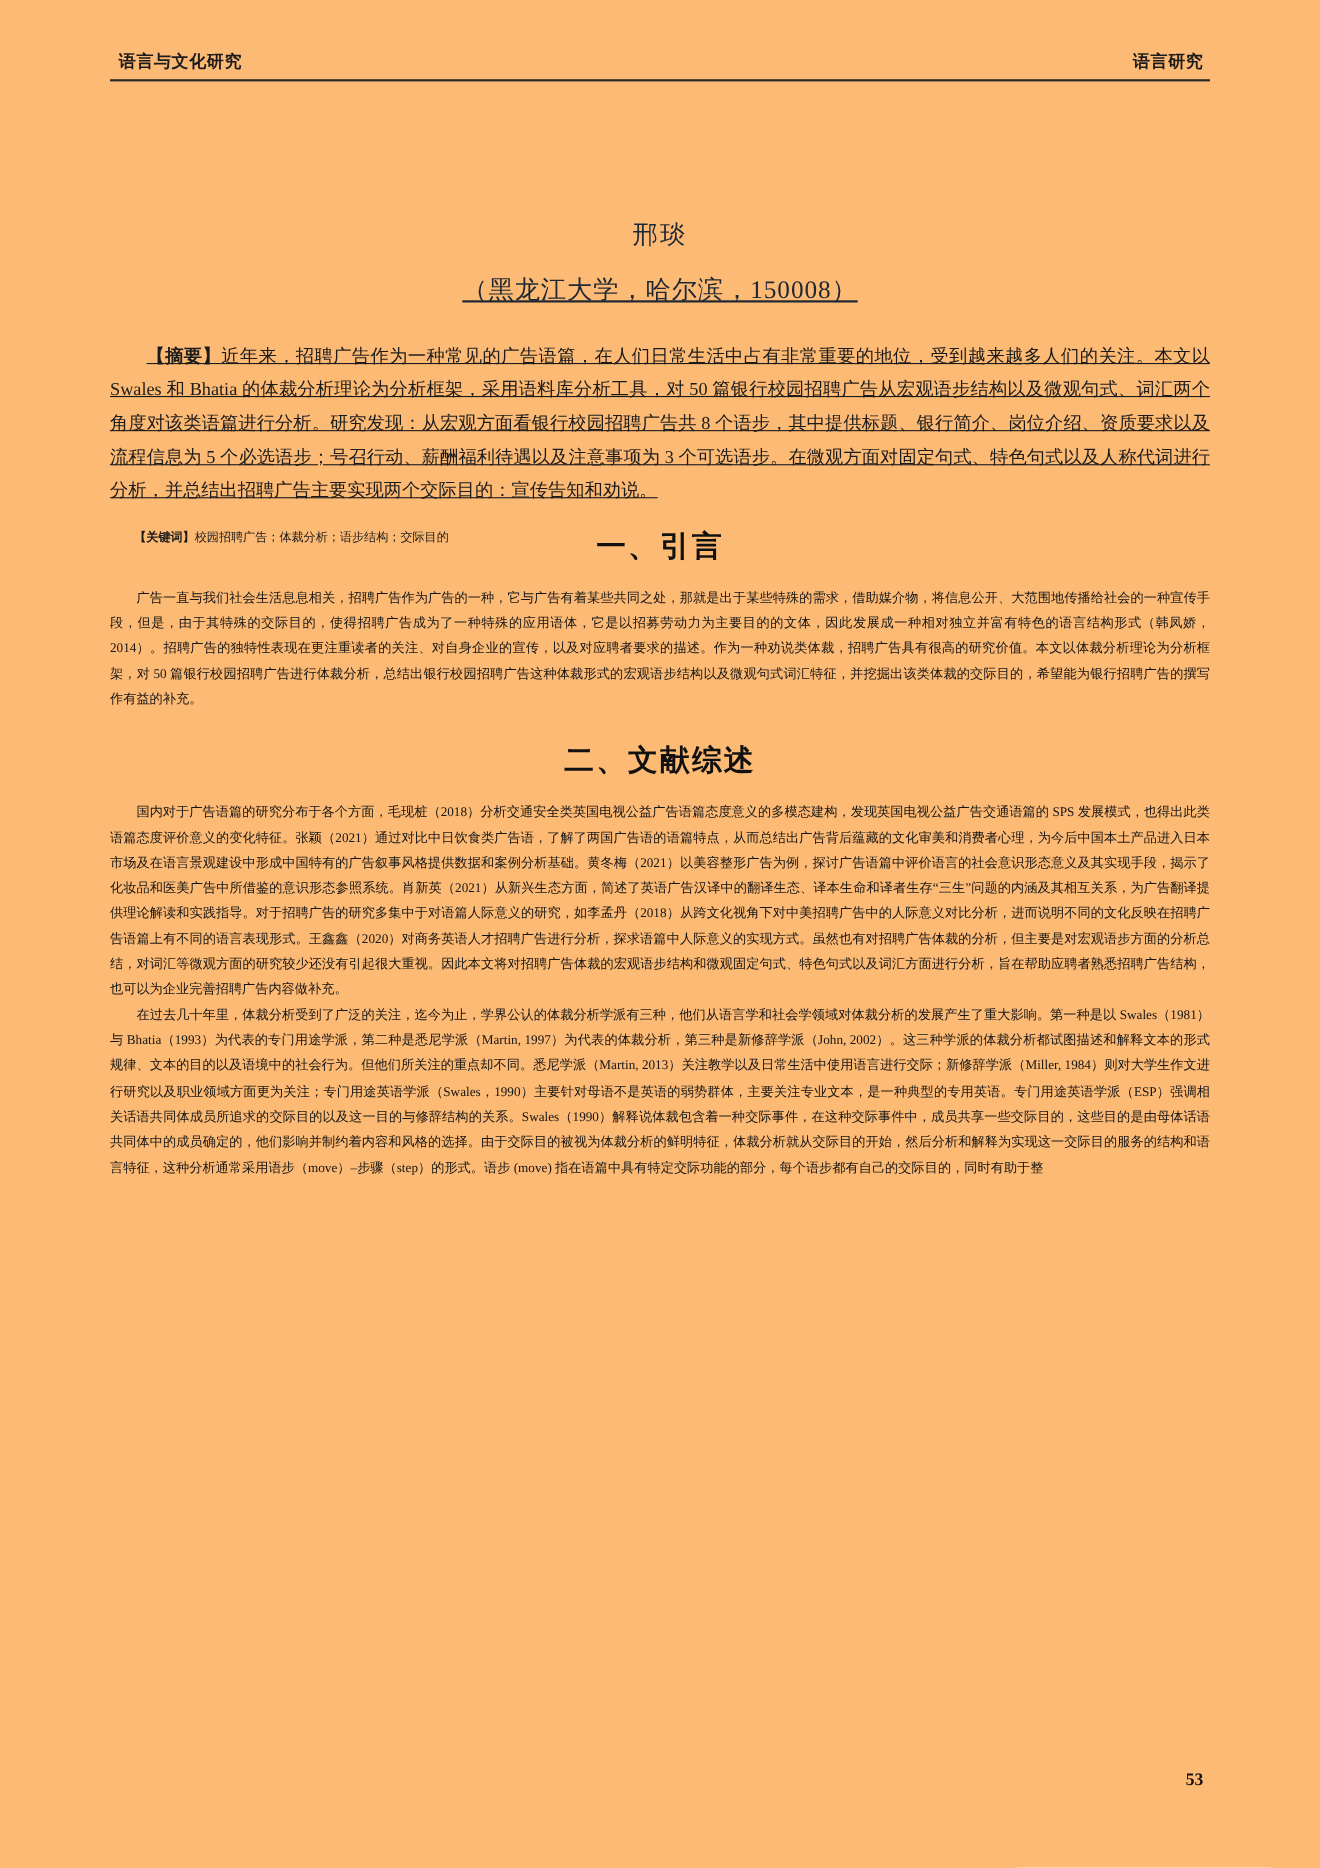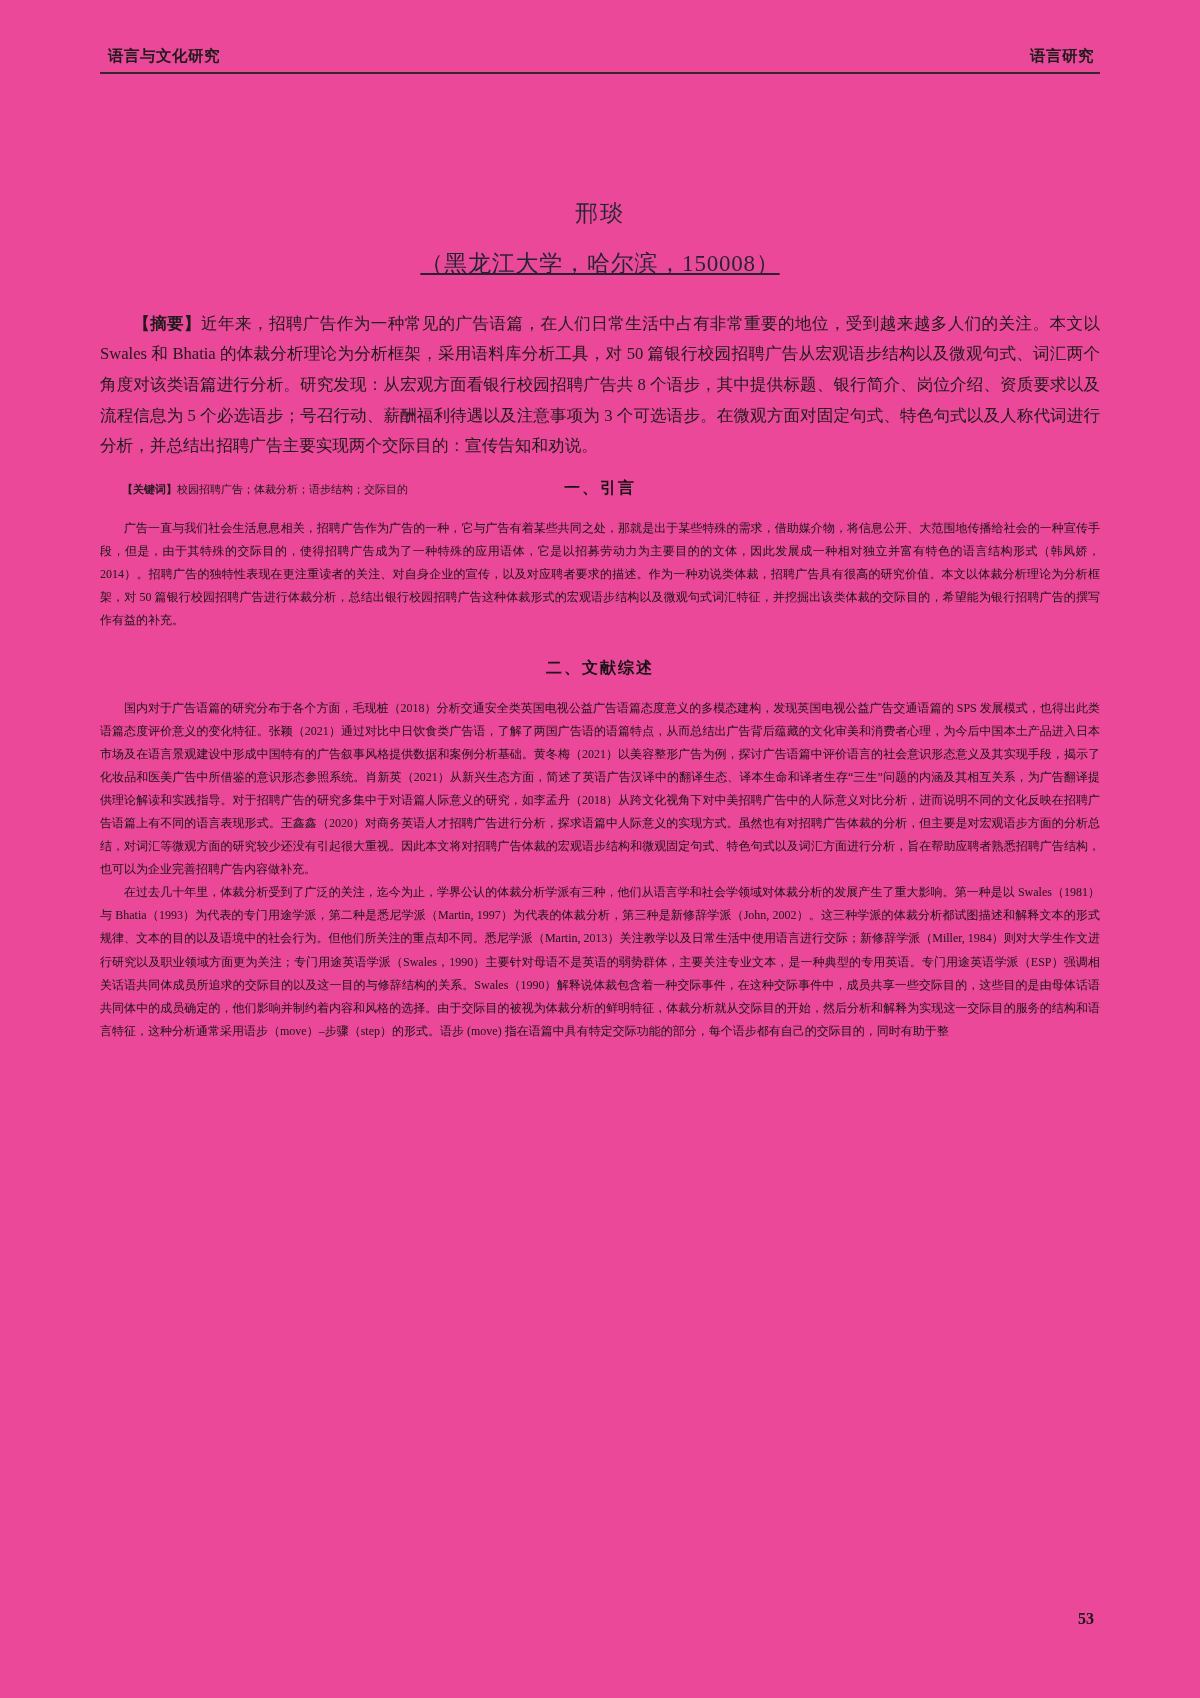--- a/index.html
+++ b/index.html
@@ -9,21 +9,21 @@
   }
   body {
     font-family: "Liberation Serif", "DejaVu Serif", serif;
     color: #1a1a1a;
   }
   .page {
     position: relative;
     width: 1200px;
     height: 1698px;
     margin: 0 auto;
-    background: #ec4899;
+    background: #fdba74;
     box-sizing: border-box;
     padding: 0;
     overflow: hidden;
   }
   .sheet {
     position: absolute;
     left: 100px;
     top: 0;
     width: 1000px;
     height: 1698px;
@@ -101,40 +101,41 @@
     left: 0;
     width: 1000px;
   }
   .abstract {
     font-size: 16.6px;
     line-height: 1.85;
     text-align: justify;
     text-justify: inter-ideograph;
     text-indent: 2em;
     color: #1b1b1b;
+    text-decoration: underline;
   }
   .abstract .lead { font-weight: bold; }
   .keywords {
     margin-top: 3px;
     font-size: 11px;
     line-height: 1.85;
     text-indent: 2em;
     color: #1b1b1b;
   }
   .keywords .lead { font-weight: bold; }
 
   
   .section {
     width: 1000px;
   }
   .section-heading {
     text-align: center;
     font-family: "DejaVu Serif", "Liberation Serif", serif;
     font-weight: bold;
-    font-size: 16px;
+    font-size: 27px;
     letter-spacing: 2px;
     color: #111;
     margin: 26px 0 18px 0;
   }
   .body-text {
     font-size: 12px;
     line-height: 1.92;
     text-align: justify;
     text-justify: inter-ideograph;
     text-indent: 2em;

